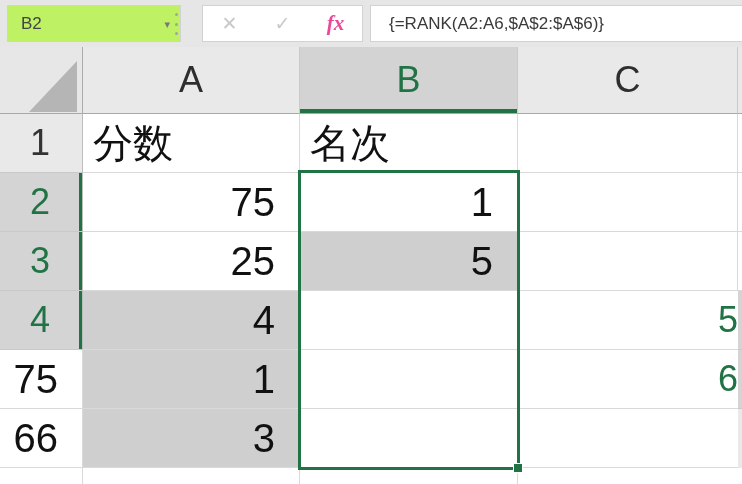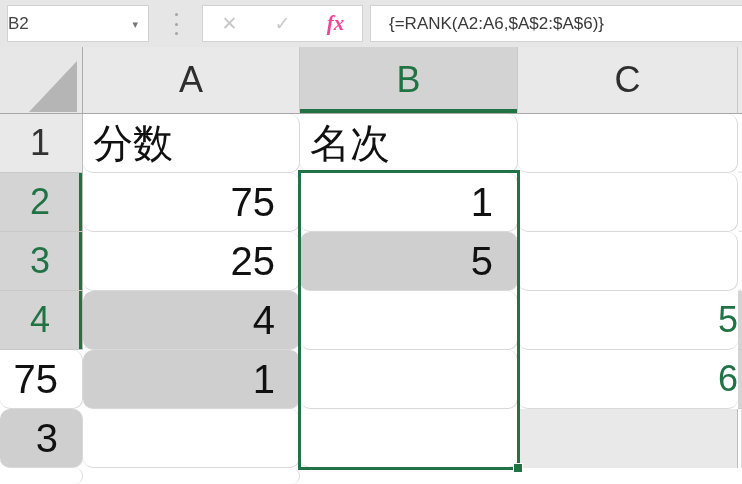--- a/index.html
+++ b/index.html
@@ -2,22 +2,22 @@
 <html><head>
 <meta charset="utf-8">
 <style>
   * { margin:0; padding:0; box-sizing:border-box; }
   html,body { width:742px; height:484px; overflow:hidden; }
   body { font-family:"Liberation Sans","DejaVu Sans",sans-serif; background:#e6e6e6; }
   .app { position:relative; width:742px; height:484px; background:#e6e6e6; }
 
   
   .topbar { position:absolute; left:0; top:0; width:742px; height:47px; background:#e6e6e6; }
-  .namebox { position:absolute; left:7px; top:5px; width:142px; height:37px; background:#ffffff;
-             border:1px solid #d2d2d2; display:flex; align-items:center; 
+  .namebox { position:absolute; left:7px; top:5px; width:174px; height:37px; background:#bef264;
+             border:1px solid #d2d2d2; display:flex; align-items:center; padding-left:13px;
              font-size:17px; color:#444; }
   .namebox .nb-arrow { position:absolute; right:10px; top:50%; transform:translateY(-50%);
              font-size:11px; color:#777; }
   .dots-handle { position:absolute; left:172px; top:13px; width:8px; height:22px;
              display:flex; flex-direction:column; align-items:center; justify-content:space-between; }
   .dots-handle i { width:3px; height:3px; border-radius:50%; background:#a3a3a3; }
   .fbtns { position:absolute; left:202px; top:5px; width:161px; height:37px; background:#fff;
              border:1px solid #d2d2d2; display:flex; align-items:center; }
   .fbtn { flex:1; text-align:center; font-size:19px; color:#c9c9c9; }
   .fbtn.fx { color:#ec4899; font-family:"Liberation Serif","DejaVu Serif",serif;
@@ -42,21 +42,21 @@
   .ch.sel { background:#d3d3d3; color:#217346; box-shadow:inset 0 -4px 0 #217346; }
   .ch.sliver { border-right:none; }
 
   .rh { background:#e9e9e9; border-right:1px solid #bdbdbd; border-bottom:1px solid #c9c9c9;
         display:flex; align-items:center; justify-content:flex-end; padding-right:32px;
         font-size:36px; color:#333; }
   .rh.sel { background:#d4d4d4; color:#217346; box-shadow:inset -3px 0 0 #217346; }
   .rh.partial { border-bottom:none; }
 
   .cell { background:#fff; border-right:1px solid #d9d9d9; border-bottom:1px solid #d9d9d9;
-          display:flex; align-items:center; font-size:40px; color:#111; overflow:hidden;border-radius:10px; }
+          display:flex; align-items:center; font-size:40px; color:#111; overflow:hidden; }
   .cell.txt { padding-left:10px; justify-content:flex-start; }
   .cell.num { padding-right:24px; justify-content:flex-end; }
   .cell.fill { background:#cfcfcf; }
   .cell.sliver { border-right:none; }
   .cell.partial { border-bottom:none; }
 
   
   .sel-border { position:absolute; left:298px; top:170px; width:222px; height:300px;
                 border:3px solid #217346; pointer-events:none; }
   .fill-handle { position:absolute; left:513px; top:463px; width:10px; height:10px;
@@ -120,20 +120,21 @@
     <div class="cell"></div>
     <div class="cell sliver"></div>
 
     <div class="rh sel">5</div>
     <div class="cell num">75</div>
     <div class="cell num fill">1</div>
     <div class="cell"></div>
     <div class="cell sliver"></div>
 
     <div class="rh sel">6</div>
+    <div class="cell num">66</div>
     <div class="cell num fill">3</div>
     <div class="cell"></div>
     <div class="cell sliver"></div>
 
     <div class="rh partial"></div>
     <div class="cell partial"></div>
     <div class="cell partial"></div>
     <div class="cell partial"></div>
     <div class="cell sliver partial"></div>
   </div>

